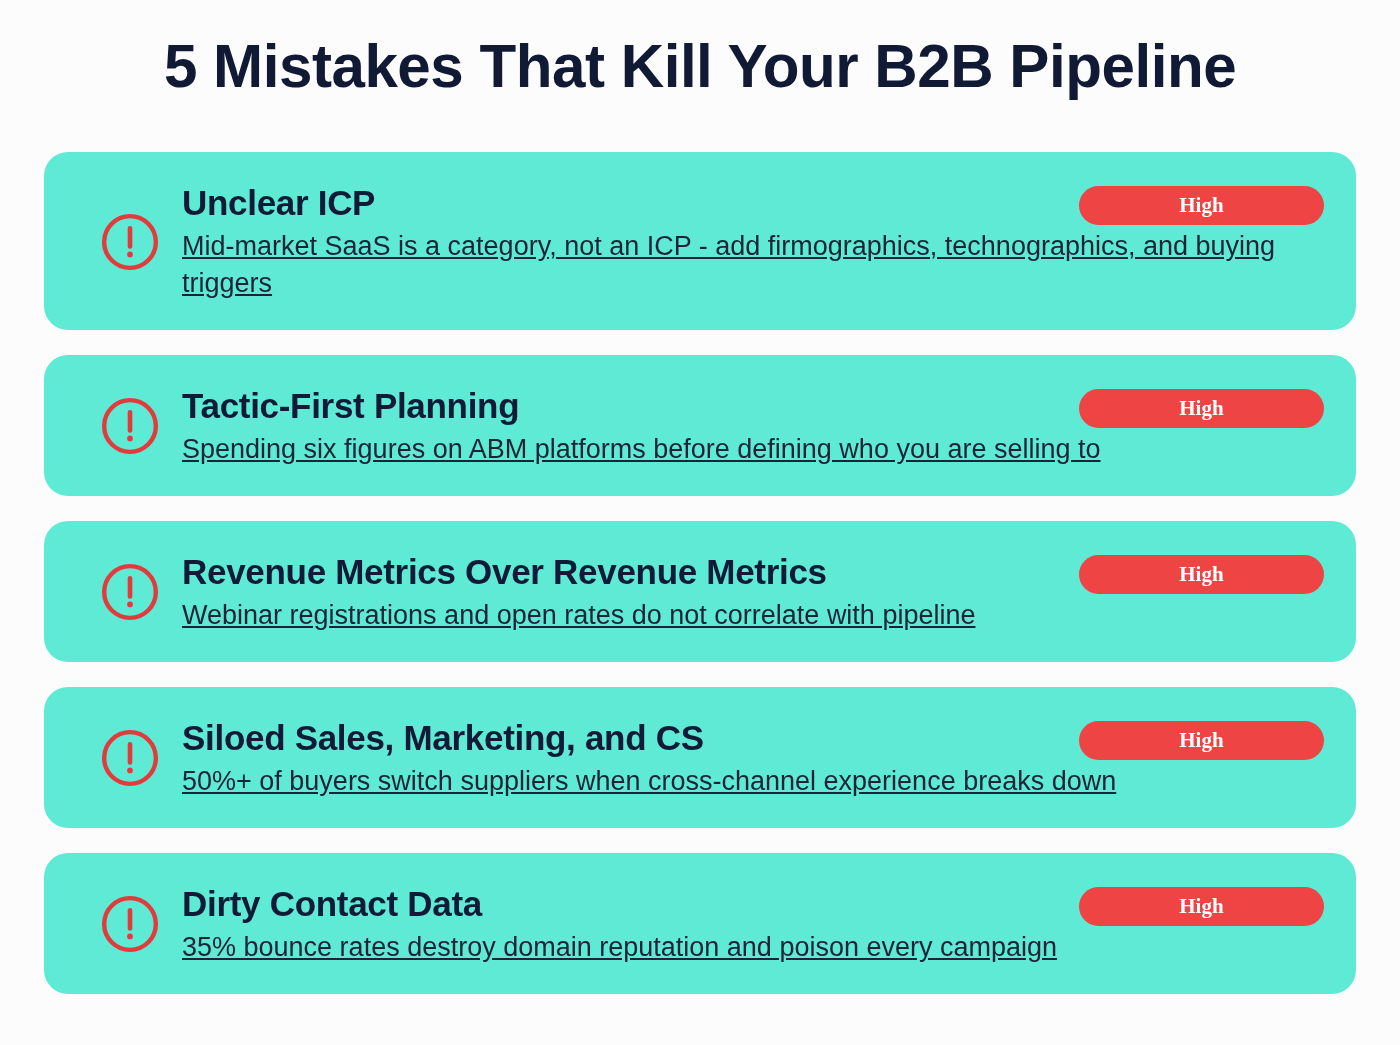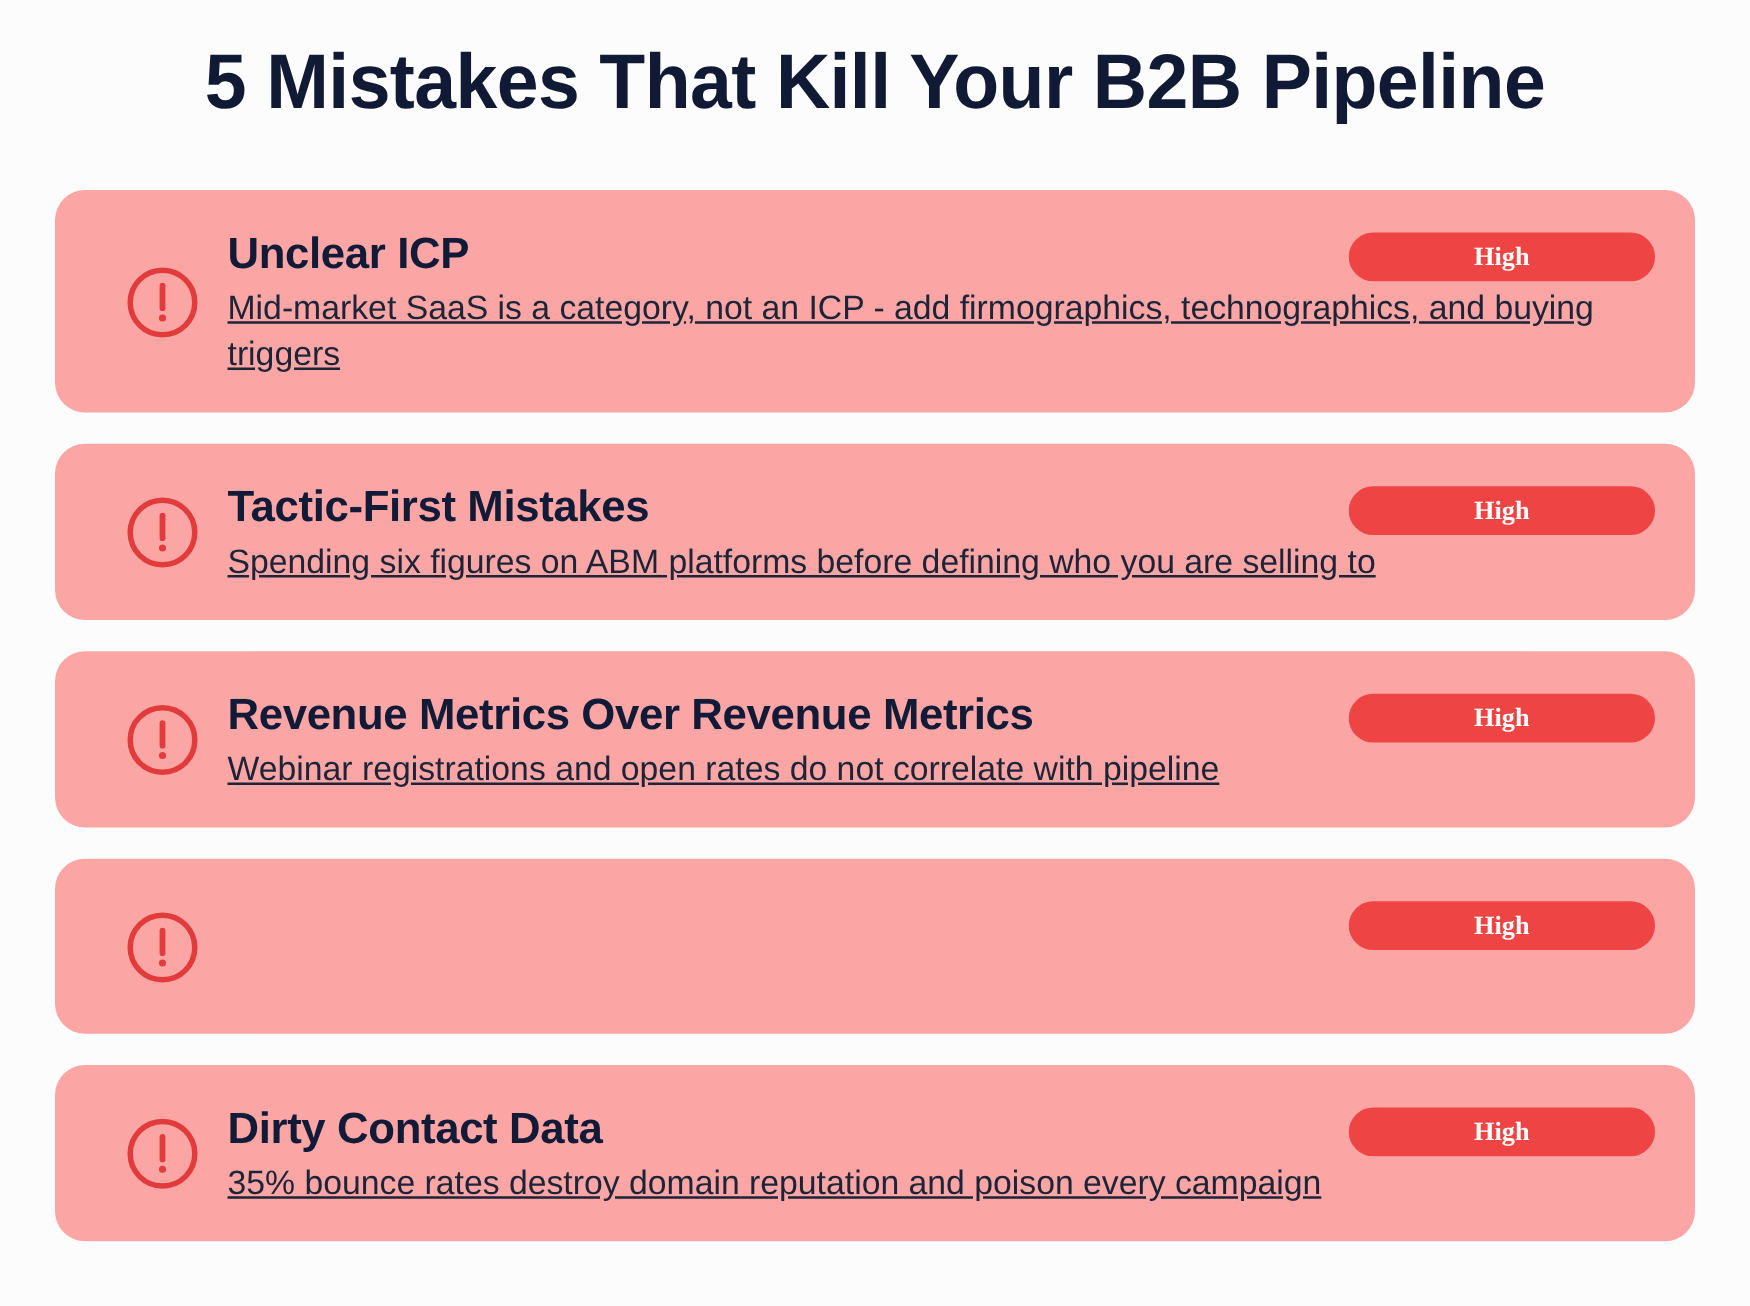--- a/index.html
+++ b/index.html
@@ -44,21 +44,21 @@
   
   .card-list {
     position: absolute;
     left: 44px;
     top: 152px;
     width: 1312px;
   }
 
   .card {
     position: relative;
-    background: #fca5a5;
+    background: #5eead4;
     border-radius: 24px;
     margin-bottom: 25px;
     padding: 28px 34px 28px 34px;
     display: flex;
     align-items: flex-start;
     min-height: 140px;
   }
 
   .card.card-tall { min-height: 176px; }
 
@@ -152,21 +152,21 @@
 
     <div class="card">
       <div class="icon-col">
         <svg class="warn-icon" viewBox="0 0 48 48">
           <circle cx="24" cy="24" r="20" fill="none" stroke="#e23b3b" stroke-width="3.4"></circle>
           <line x1="24" y1="13.5" x2="24" y2="27.5" stroke="#e23b3b" stroke-width="3.6" stroke-linecap="round"></line>
           <circle cx="24" cy="33.6" r="2.2" fill="#e23b3b"></circle>
         </svg>
       </div>
       <div class="card-body">
-        <div class="card-title">Tactic-First Mistakes</div>
+        <div class="card-title">Tactic-First Planning</div>
         <div class="card-desc">Spending six figures on ABM platforms before defining who you are selling to</div>
       </div>
       <div class="badge">High</div>
     </div>
 
     <div class="card">
       <div class="icon-col">
         <svg class="warn-icon" viewBox="0 0 48 48">
           <circle cx="24" cy="24" r="20" fill="none" stroke="#e23b3b" stroke-width="3.4"></circle>
           <line x1="24" y1="13.5" x2="24" y2="27.5" stroke="#e23b3b" stroke-width="3.6" stroke-linecap="round"></line>
@@ -181,20 +181,24 @@
     </div>
 
     <div class="card">
       <div class="icon-col">
         <svg class="warn-icon" viewBox="0 0 48 48">
           <circle cx="24" cy="24" r="20" fill="none" stroke="#e23b3b" stroke-width="3.4"></circle>
           <line x1="24" y1="13.5" x2="24" y2="27.5" stroke="#e23b3b" stroke-width="3.6" stroke-linecap="round"></line>
           <circle cx="24" cy="33.6" r="2.2" fill="#e23b3b"></circle>
         </svg>
       </div>
+      <div class="card-body">
+        <div class="card-title">Siloed Sales, Marketing, and CS</div>
+        <div class="card-desc">50%+ of buyers switch suppliers when cross-channel experience breaks down</div>
+      </div>
       <div class="badge">High</div>
     </div>
 
     <div class="card">
       <div class="icon-col">
         <svg class="warn-icon" viewBox="0 0 48 48">
           <circle cx="24" cy="24" r="20" fill="none" stroke="#e23b3b" stroke-width="3.4"></circle>
           <line x1="24" y1="13.5" x2="24" y2="27.5" stroke="#e23b3b" stroke-width="3.6" stroke-linecap="round"></line>
           <circle cx="24" cy="33.6" r="2.2" fill="#e23b3b"></circle>
         </svg>

